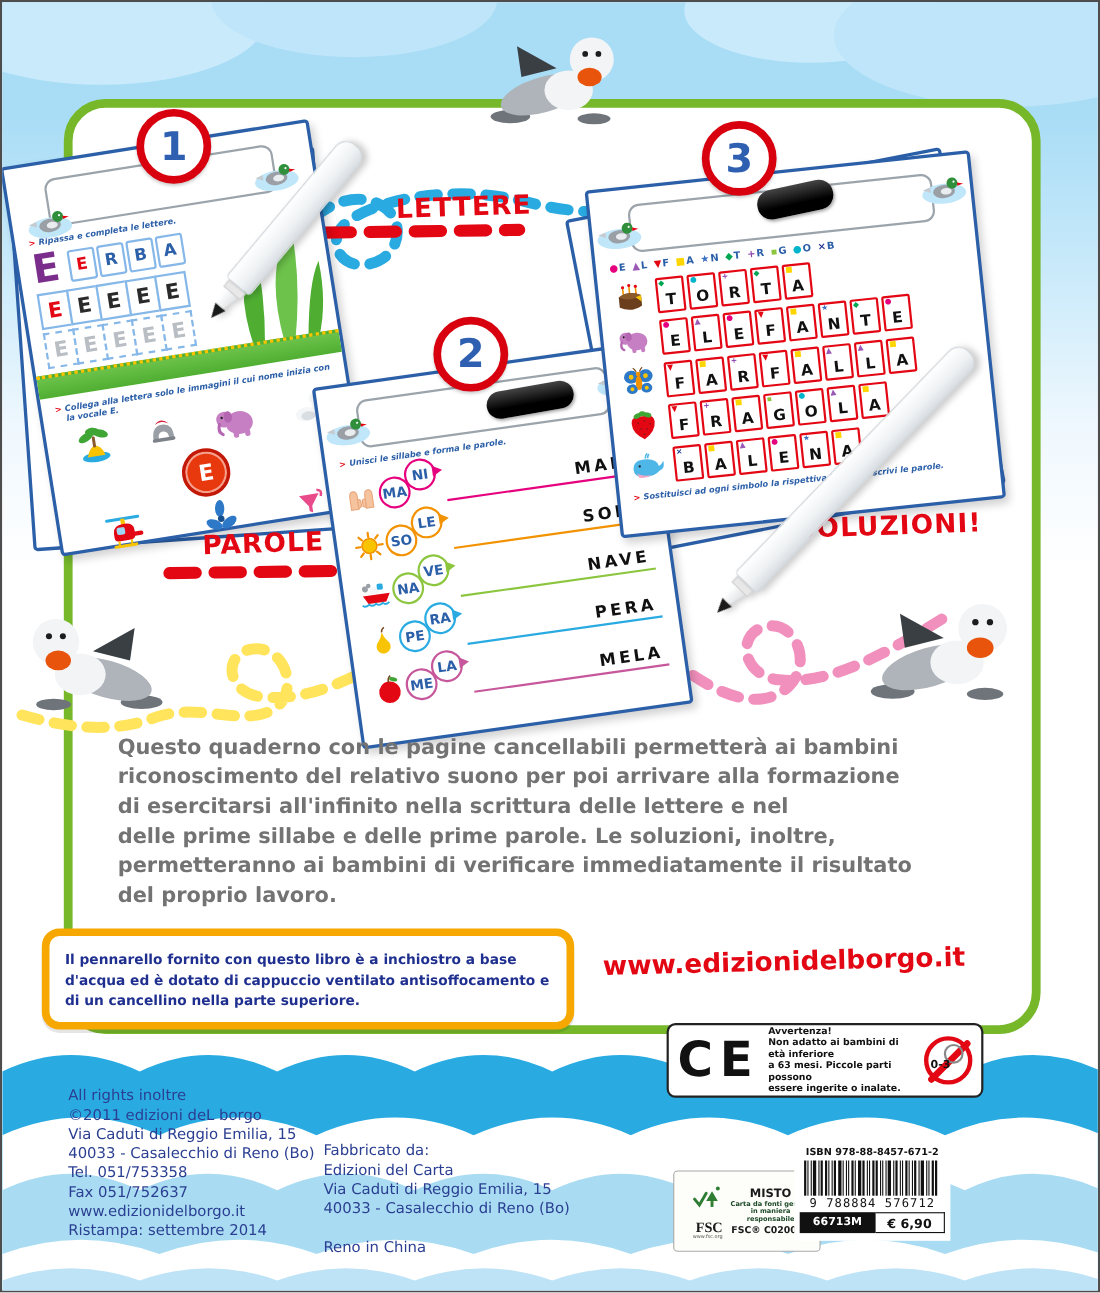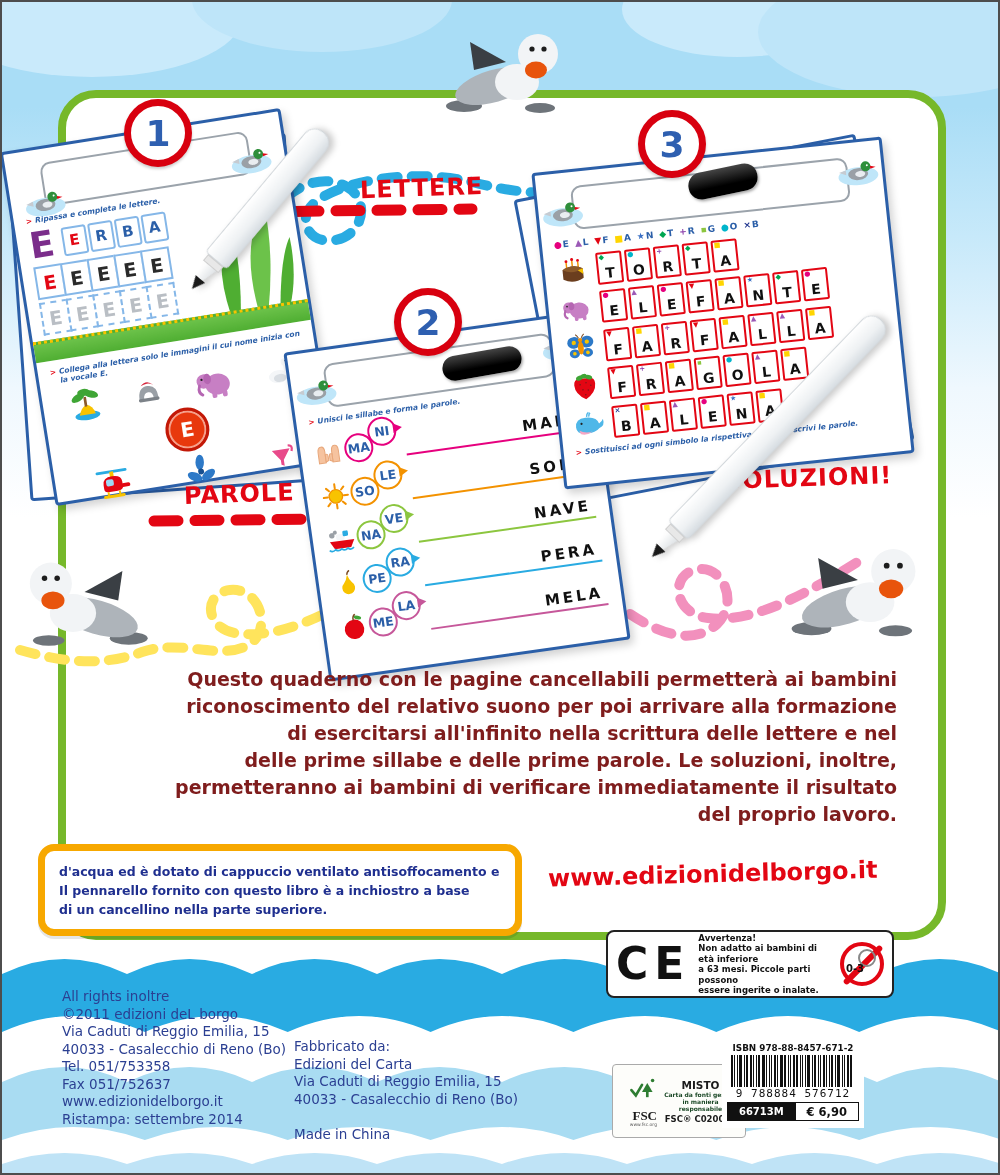--- a/index.html
+++ b/index.html
@@ -86,22 +86,22 @@
   .collar{width:8px;height:20px;background:#e8e8e8;border:1px solid #cfcfcf;box-sizing:border-box;}
   .mbody{flex:1;height:28px;background:linear-gradient(#ffffff,#eef1f3 60%,#d7dde2);
          border:1px solid #d3d8dc;border-radius:4px 13px 13px 4px;box-sizing:border-box;}
   .cap{position:absolute;background:linear-gradient(#454545,#000 65%);border-radius:13px;z-index:6;
        box-shadow:1px 2px 3px rgba(0,0,0,.35);}
   
   .seagull{position:absolute;z-index:8;}
   .seagull svg{width:100%;height:100%;display:block;}
   .flip svg{transform:scaleX(-1);}
   
-  .desc{position:absolute;left:105px;top:664px;width:790px;text-align:right;z-index:6;
-        color:#7f1d1d;font-weight:bold;font-size:19px;line-height:27px;}
+  .desc{position:absolute;left:105px;top:664px;width:790px;text-align:left;z-index:6;
+        color:#737373;font-weight:bold;font-size:19px;line-height:27px;}
   .pennote{position:absolute;left:36px;top:842px;width:484px;height:92px;border:7px solid #F7A800;border-radius:16px;
            background:#fff;z-index:6;box-sizing:border-box;box-shadow:0 3px 0 rgba(0,0,0,.1);}
   .pennote-inner{padding:11px 14px;color:#1F2F8F;font-weight:bold;font-size:12.5px;line-height:19px;white-space:nowrap;}
   .website{position:absolute;left:546px;top:858px;width:340px;z-index:6;color:#E30613;font-weight:bold;
            font-size:24px;letter-spacing:0px;transform:rotate(-1.5deg);}
   
   .cebox{position:absolute;left:604px;top:928px;width:288px;height:68px;background:#fff;border:2px solid #222;
          border-radius:8px;z-index:6;display:flex;align-items:center;gap:8px;padding:0 8px;box-sizing:border-box;}
   .cemark{font-size:44px;font-weight:bold;color:#111;letter-spacing:6px;line-height:40px;}
   .cetext{flex:1;font-size:8.5px;font-weight:bold;line-height:10.5px;color:#111;}
@@ -689,22 +689,22 @@
       <div>Questo quaderno con le pagine cancellabili permetterà ai bambini</div>
       <div>riconoscimento del relativo suono per poi arrivare alla formazione</div>
       <div>di esercitarsi all'infinito nella scrittura delle lettere e nel</div>
       <div>delle prime sillabe e delle prime parole. Le soluzioni, inoltre,</div>
       <div>permetteranno ai bambini di verificare immediatamente il risultato</div>
       <div>del proprio lavoro.</div>
     </div>
 
   <div class="pennote">
     <div class="pennote-inner" id="pennote">
+        <div>Il pennarello fornito con questo libro è a inchiostro a base</div>
         <div>d'acqua ed è dotato di cappuccio ventilato antisoffocamento e</div>
-        <div>Il pennarello fornito con questo libro è a inchiostro a base</div>
         <div>di un cancellino nella parte superiore.</div>
       </div>
   </div>
 
   <div class="website">www.edizionidelborgo.it</div>
 
   <div class="cebox">
     <span class="cemark">CE</span>
     <div class="cetext">
       <div>Avvertenza!</div>
@@ -729,21 +729,21 @@
       <div>Fax 051/752637</div>
       <div>www.edizionidelborgo.it</div>
       <div>Ristampa: settembre 2014</div>
     </div>
   <div class="colo" id="coloC">
       <div>Fabbricato da:</div>
       <div>Edizioni del Carta</div>
       <div>Via Caduti di Reggio Emilia, 15</div>
       <div>40033 - Casalecchio di Reno (Bo)</div>
       <div>&nbsp;</div>
-      <div>Made in China</div>
+      <div>Reno in China</div>
     </div>
 
   <div class="fscbox">
     <div class="fsccol1">
       <svg width="30" height="30" viewBox="0 0 32 34">
         <path d="M4 16 l5 6 l7 -12" stroke="#2E7D32" stroke-width="3" fill="none" stroke-linecap="round"></path>
         <path d="M22 8 l6 10 h-12 Z" fill="#2E7D32"></path>
         <rect x="20.5" y="18" width="3" height="6" fill="#2E7D32"></rect>
         <circle cx="28" cy="5" r="2" fill="#2E7D32"></circle>
       </svg>

